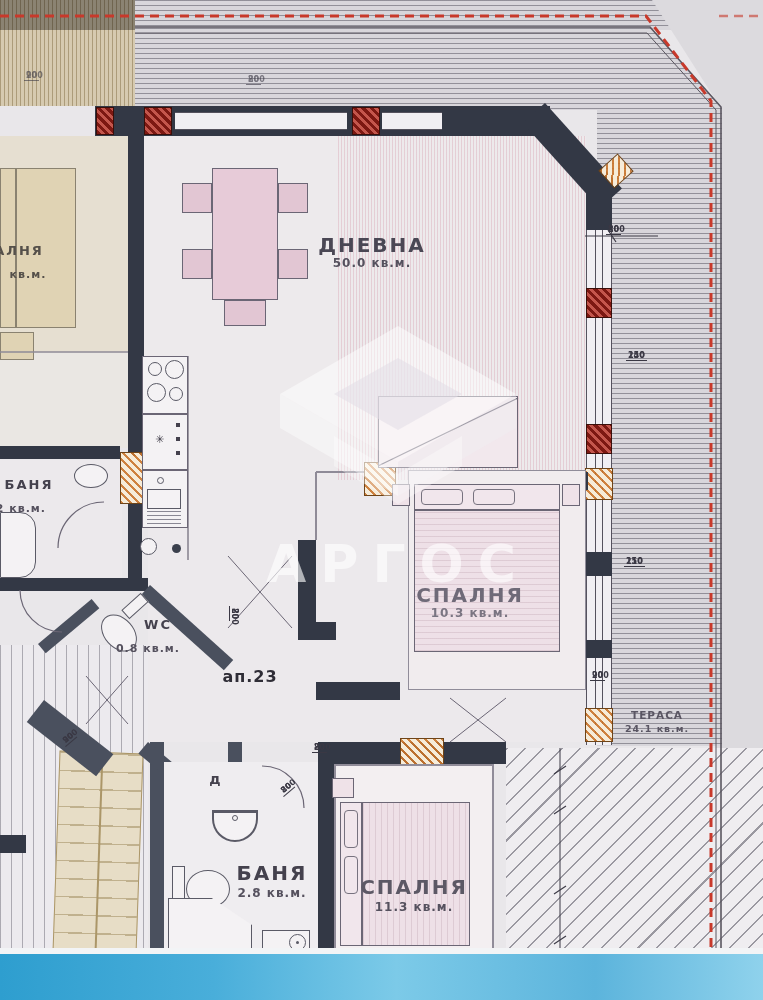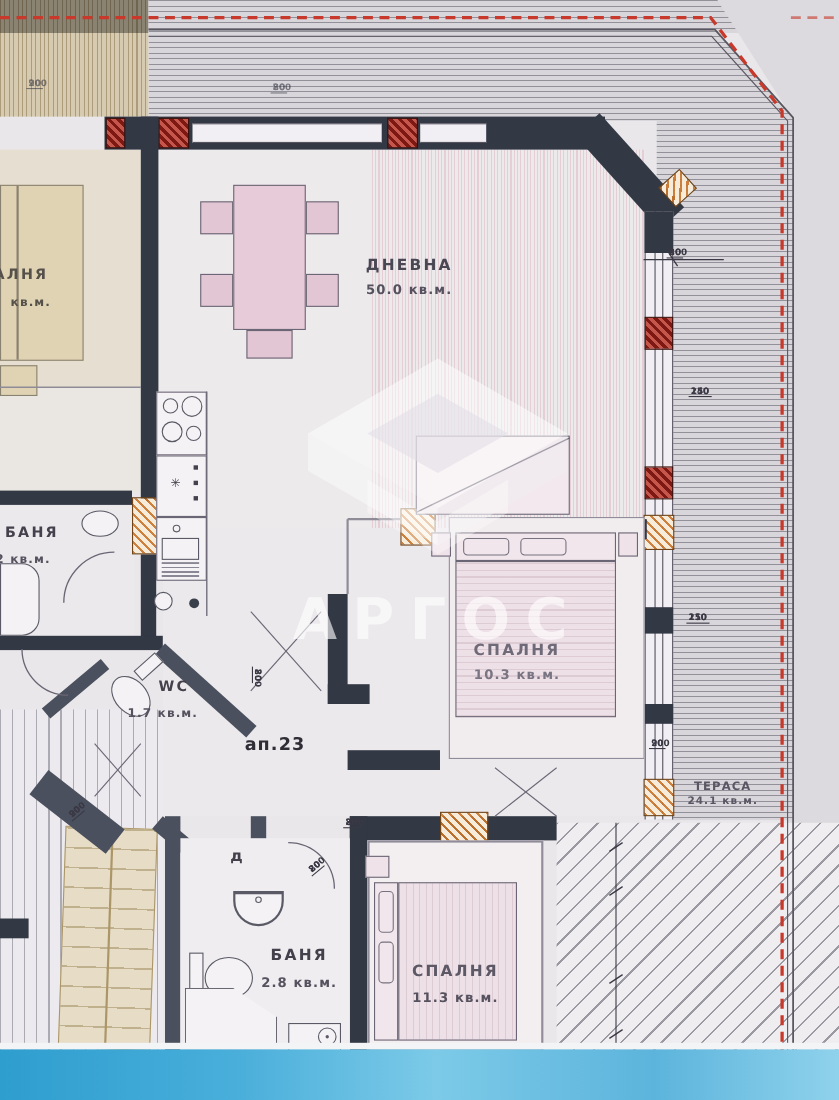--- a/index.html
+++ b/index.html
@@ -11,21 +11,21 @@
   .vstr{background:repeating-linear-gradient(90deg,rgba(108,106,118,.5) 0 1px,transparent 1px 11px) #eceaee;}
   .diaghatch{background:repeating-linear-gradient(135deg,rgba(98,96,108,.6) 0 1.5px,transparent 1.5px 13px) #efedf0;}
   .pinkhatch{background:repeating-linear-gradient(90deg,rgba(204,124,146,.26) 0 1px,transparent 1px 3px);}
   .wall{background:#333845;}
   .gwall{background:#4a505e;}
   .redb{background:repeating-linear-gradient(45deg,#7d1812 0 3px,#c4564c 3px 6px);border:1px solid #3a0f0a;}
   .orgb{background:repeating-linear-gradient(45deg,rgba(203,118,44,.9) 0 2px,#f6ecd9 2px 6px);border:1.5px solid #6e4418;}
   .winseg{background:#f1eff3;border-top:1px solid #55525e;border-bottom:1px solid #55525e;}
   .furn{border:1.5px solid #6b6675;background:#efe2e8;}
   .roombox{border:1.5px solid #908c99;background:#f1ecef;}
-  .lbl{font-weight:bold;color:#44414d;font-size:14px;letter-spacing:2px;text-align:center;line-height:1.1;}
+  .lbl{font-weight:bold;color:#44414d;font-size:20px;letter-spacing:2px;text-align:center;line-height:1.1;}
   .area{font-weight:bold;font-size:12px;letter-spacing:1px;text-align:center;color:#55515e;}
   .dim{font-size:8px;line-height:1;color:#3a3844;text-align:center;font-weight:bold;}
   .dim .t{display:block;position:static;border-bottom:1px solid #3a3844;padding:0 2px;}
   .dim .b{display:block;position:static;padding:0 2px;}
   .wm{color:rgba(255,255,255,.62);font-weight:bold;text-align:center;white-space:nowrap;}
   svg{overflow:visible;}
 </style>
 </head>
 <body>
 
@@ -207,21 +207,21 @@
   <div class="lbl" style="left:410px;top:584px;width:120px;color:#6f6a78;">СПАЛНЯ</div>
   <div class="area" style="left:410px;top:606px;width:120px;color:#7a7582;">10.3 кв.м.</div>
 
   <div class="lbl" style="left:354px;top:876px;width:120px;color:#5c5865;">СПАЛНЯ</div>
   <div class="area" style="left:354px;top:900px;width:120px;">11.3 кв.м.</div>
 
   <div class="lbl" style="left:222px;top:862px;width:100px;">БАНЯ</div>
   <div class="area" style="left:222px;top:886px;width:100px;">2.8 кв.м.</div>
 
   <div class="lbl" style="left:130px;top:618px;width:56px;font-size:13px;">WC</div>
-  <div class="area" style="left:108px;top:642px;width:80px;font-size:11px;">1.7 кв.м.</div>
+  <div class="area" style="left:108px;top:642px;width:80px;font-size:11px;">0.8 кв.м.</div>
 
   <div class="lbl" style="left:-6px;top:478px;width:70px;font-size:13px;">БАНЯ</div>
   <div class="area" style="left:-26px;top:502px;width:80px;font-size:11px;">4.2 кв.м.</div>
 
   <div class="lbl" style="left:620px;top:710px;width:74px;font-size:10.5px;letter-spacing:1px;color:#5a5663;">ТЕРАСА</div>
   <div class="area" style="left:620px;top:723px;width:74px;font-size:9.5px;color:#5a5663;">24.1 кв.м.</div>
 
   <div class="lbl" style="left:-12px;top:244px;width:62px;font-size:13px;color:#55504a;">АЛНЯ</div>
   <div class="area" style="left:0px;top:268px;width:56px;font-size:11px;color:#55504a;">кв.м.</div>
 

